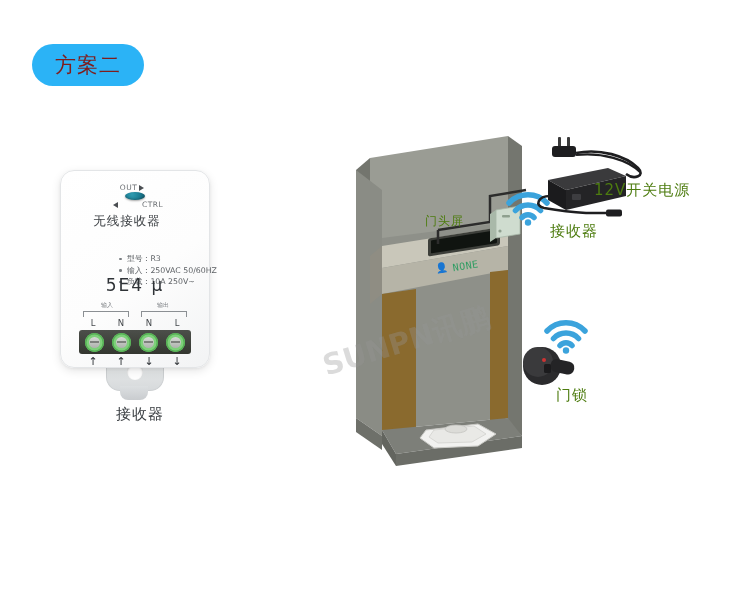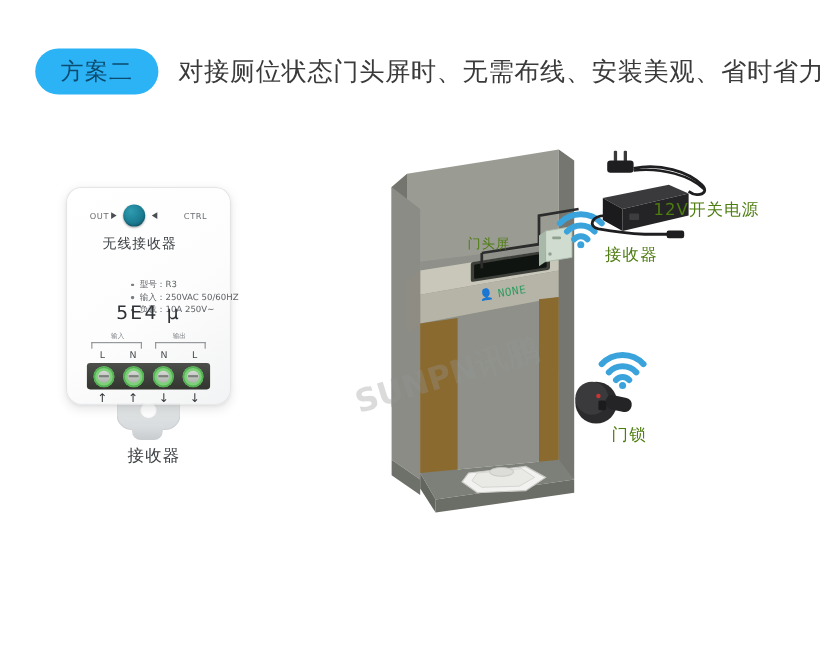--- a/index.html
+++ b/index.html
@@ -26,21 +26,21 @@
     align-items: center;
   }
   .scheme-badge {
     margin-left: 32px;
     width: 112px; height: 42px;
     border-radius: 21px;
     background: #2bb3f6;
     display: flex;
     align-items: center;
     justify-content: center;
-    color: #0c4a6e;
+    color: #7f1d1d;
     font-size: 21px;
     letter-spacing: 1px;
     flex: 0 0 auto;
   }
   .header-title {
     margin-left: 18px;
     font-size: 23px;
     color: #3a3a3a;
     letter-spacing: 0.5px;
     white-space: nowrap;
@@ -91,20 +91,21 @@
     box-shadow: inset 0 1px 2px rgba(0,0,0,0.25);
   }
 
   .dev-toprow {
     position: absolute;
     left: 0; top: 12px;
     width: 148px; height: 26px;
     display: flex;
     align-items: center;
     justify-content: center;
+    flex-direction: column;
   }
   .dev-out, .dev-ctrl {
     font-size: 7.5px;
     color: #6b6f73;
     letter-spacing: 0.5px;
     display: flex;
     align-items: center;
     gap: 2px;
   }
   .dev-out { margin-right: 6px; }
@@ -293,21 +294,20 @@
     pointer-events: none;
     font-weight: bold;
     white-space: nowrap;
   }
 </style>
 </head>
 <body>
 
 <div class="header">
   <div class="scheme-badge">方案二</div>
-  <div class="header-title">对接厕位状态门头屏时、无需布线、安装美观、省时省力</div>
 </div>
 
 <div class="device-block">
 
   <div class="device-mount">
     <div class="mount-plate">
       <div class="mount-hole"></div>
     </div>
     <div class="mount-tab"></div>
   </div>

